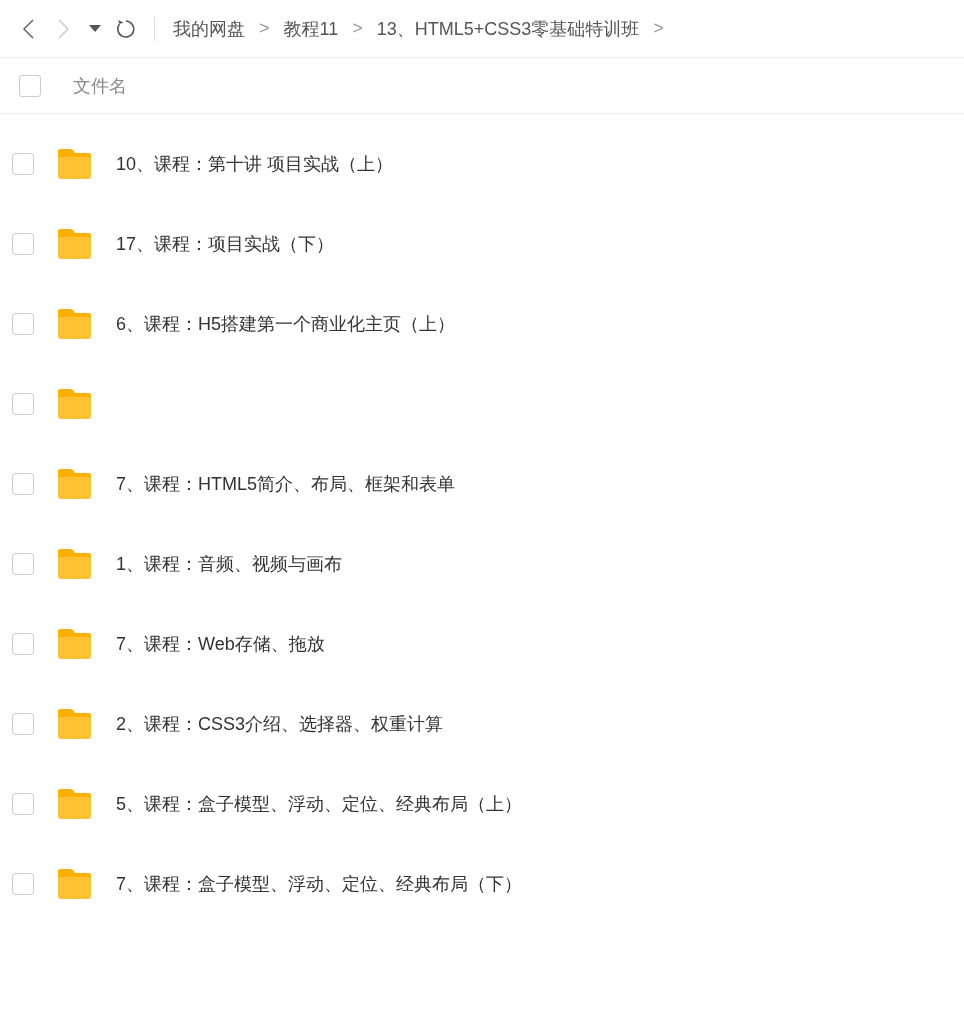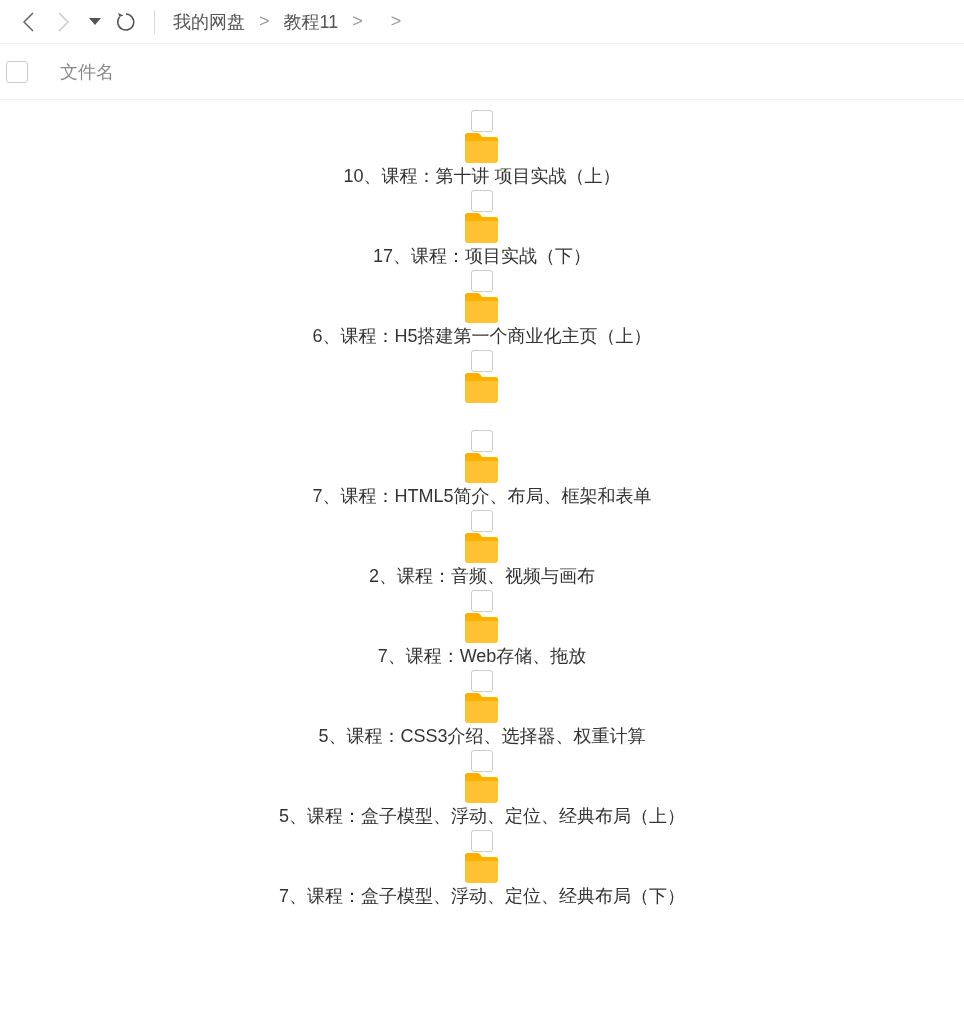--- a/index.html
+++ b/index.html
@@ -9,21 +9,21 @@
     }
     body {
       font-family: "Microsoft YaHei", "PingFang SC", Arial, sans-serif;
       font-size: 17px;
       background: #fff;
       width: 964px;
     }
     .toolbar {
       display: flex;
       align-items: center;
-      height: 44px;
+      height: 58px;
       padding: 0 10px;
       border-bottom: 1px solid #eee;
     }
     .nav-btn {
       width: 36px;
       height: 36px;
       display: flex;
       align-items: center;
       justify-content: center;
       cursor: pointer;
@@ -51,21 +51,21 @@
       color: #555;
     }
     .breadcrumb-sep {
       margin: 0 14px;
       color: #999;
     }
     .header-row {
       display: flex;
       align-items: center;
       height: 56px;
-      padding: 0 6px;
+      padding: 0 19px;
       border-bottom: 1px solid #eee;
     }
     .checkbox {
       width: 22px;
       height: 22px;
       border: 1.5px solid #ccc;
       border-radius: 3px;
       cursor: pointer;
       flex-shrink: 0;
     }
@@ -77,21 +77,20 @@
     }
     .file-list {
       padding-top: 10px;
     }
     .file-row {
       display: flex;
       align-items: center;
       height: 80px;
       padding: 0 12px;
       cursor: pointer;
-      flex-direction: column;
     }
     .folder-icon {
       width: 36px;
       height: 32px;
       margin-left: 22px;
       margin-right: 24px;
       flex-shrink: 0;
     }
     .file-name {
       color: #333;
@@ -122,20 +121,21 @@
       <path d="M11 3 A8 8 0 1 1 4.5 6" fill="none" stroke="#555" stroke-width="1.5"></path>
       <path d="M3 2 L4.5 6 L8.5 4.5 Z" fill="#555"></path>
     </svg>
   </div>
   <div class="divider"></div>
   <div class="breadcrumb">
     <span class="breadcrumb-item">我的网盘</span>
     <span class="breadcrumb-sep">&gt;</span>
     <span class="breadcrumb-item">教程11</span>
     <span class="breadcrumb-sep">&gt;</span>
+    <span class="breadcrumb-item">13、HTML5+CSS3零基础特训班</span>
     <span class="breadcrumb-sep">&gt;</span>
   </div>
 </div>
 
 <div class="header-row">
   <div class="checkbox"></div>
   <div class="column-header">文件名</div>
 </div>
 
 <div class="file-list" id="file-list">
@@ -182,39 +182,39 @@
     </svg>
     <div class="file-name">7、课程：HTML5简介、布局、框架和表单</div>
   </div>
 
   <div class="file-row">
     <div class="checkbox"></div>
     <svg class="folder-icon" viewBox="0 0 36 32">
       <path d="M2 4 Q2 1 5 1 L14 1 Q16 1 17.5 3 L19 5 L32 5 Q35 5 35 8 L35 28 Q35 31 32 31 L5 31 Q2 31 2 28 Z" fill="#FFC233"></path>
       <path d="M2 9 L35 9 L35 8 Q35 5 32 5 L19 5 L17.5 3 Q16 1 14 1 L5 1 Q2 1 2 4 Z" fill="#FFB000"></path>
     </svg>
-    <div class="file-name">2、课程：音频、视频与画布</div>
+    <div class="file-name">1、课程：音频、视频与画布</div>
   </div>
 
   <div class="file-row">
     <div class="checkbox"></div>
     <svg class="folder-icon" viewBox="0 0 36 32">
       <path d="M2 4 Q2 1 5 1 L14 1 Q16 1 17.5 3 L19 5 L32 5 Q35 5 35 8 L35 28 Q35 31 32 31 L5 31 Q2 31 2 28 Z" fill="#FFC233"></path>
       <path d="M2 9 L35 9 L35 8 Q35 5 32 5 L19 5 L17.5 3 Q16 1 14 1 L5 1 Q2 1 2 4 Z" fill="#FFB000"></path>
     </svg>
     <div class="file-name">7、课程：Web存储、拖放</div>
   </div>
 
   <div class="file-row">
     <div class="checkbox"></div>
     <svg class="folder-icon" viewBox="0 0 36 32">
       <path d="M2 4 Q2 1 5 1 L14 1 Q16 1 17.5 3 L19 5 L32 5 Q35 5 35 8 L35 28 Q35 31 32 31 L5 31 Q2 31 2 28 Z" fill="#FFC233"></path>
       <path d="M2 9 L35 9 L35 8 Q35 5 32 5 L19 5 L17.5 3 Q16 1 14 1 L5 1 Q2 1 2 4 Z" fill="#FFB000"></path>
     </svg>
-    <div class="file-name">5、课程：CSS3介绍、选择器、权重计算</div>
+    <div class="file-name">2、课程：CSS3介绍、选择器、权重计算</div>
   </div>
 
   <div class="file-row">
     <div class="checkbox"></div>
     <svg class="folder-icon" viewBox="0 0 36 32">
       <path d="M2 4 Q2 1 5 1 L14 1 Q16 1 17.5 3 L19 5 L32 5 Q35 5 35 8 L35 28 Q35 31 32 31 L5 31 Q2 31 2 28 Z" fill="#FFC233"></path>
       <path d="M2 9 L35 9 L35 8 Q35 5 32 5 L19 5 L17.5 3 Q16 1 14 1 L5 1 Q2 1 2 4 Z" fill="#FFB000"></path>
     </svg>
     <div class="file-name">5、课程：盒子模型、浮动、定位、经典布局（上）</div>
   </div>

